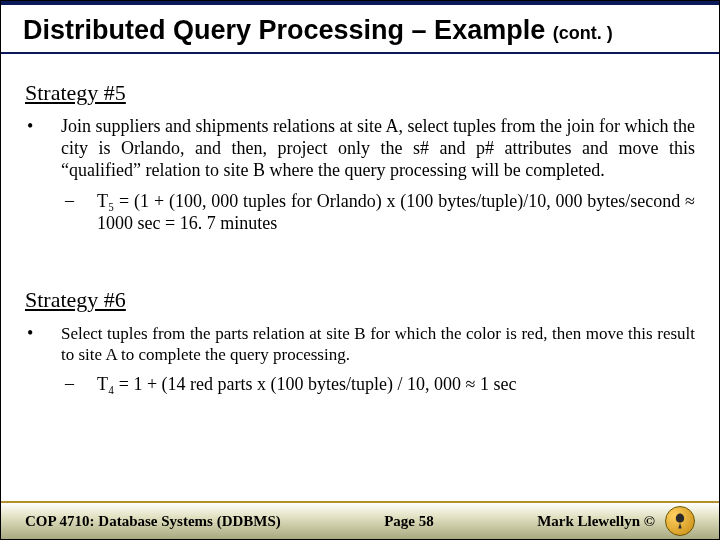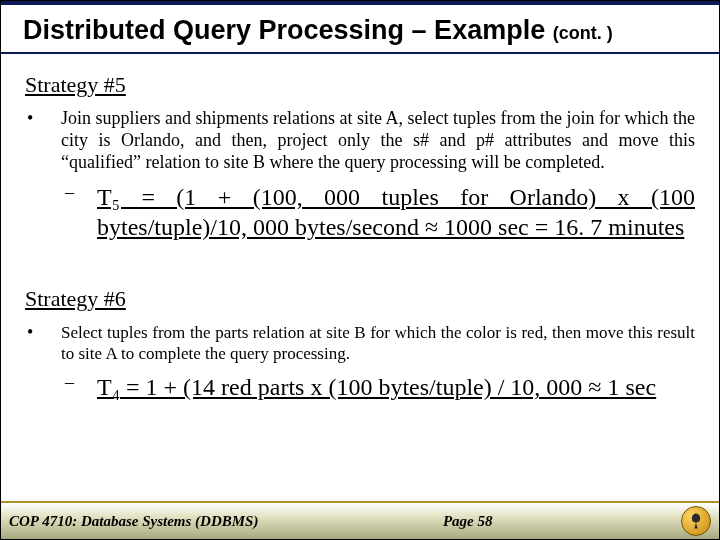--- a/index.html
+++ b/index.html
@@ -28,21 +28,21 @@
   .slide-title .cont {
     font-size: 18px;
     font-weight: bold;
   }
   .content {
     padding: 10px 24px 0 24px;
   }
   .strategy-head {
     font-size: 22px;
     text-decoration: underline;
-    margin-top: 8px;
+    margin-top: 16px;
     margin-bottom: 10px;
   }
   .bullet-row {
     display: flex;
     align-items: flex-start;
     margin-bottom: 8px;
   }
   .bullet-mark {
     width: 36px;
     flex-shrink: 0;
@@ -67,37 +67,35 @@
     margin-bottom: 6px;
   }
   .sub-mark {
     width: 36px;
     flex-shrink: 0;
     font-size: 18px;
     text-align: left;
     padding-left: 4px;
   }
   .sub-text {
-    font-size: 24px;
+    font-size: 18px;
     line-height: 1.25;
     text-align: justify;
     flex: 1;
-    text-decoration: underline;
   }
   .gap { height: 30px; }
   .footer {
     position: absolute;
     left: 0; right: 0; bottom: 0;
     height: 38px;
     border-top: 2px solid #b0902a;
     background: linear-gradient(#ffffff, #e0e0c0 40%, #a8a880);
     display: flex;
     align-items: center;
-    padding: 0 8px;
-    font-style: italic;
+    padding: 0 24px;
     font-weight: bold;
     font-size: 15px;
   }
   .footer .course { flex: 0 0 auto; }
   .footer .spacer1 { flex: 1; }
   .footer .page { flex: 0 0 auto; }
   .footer .spacer2 { flex: 1; }
   .footer .author { flex: 0 0 auto; margin-right: 6px; }
   .logo {
     width: 30px; height: 30px;
@@ -149,18 +147,19 @@
     <div class="sub-text">T₄ = 1 + (14 red parts x (100 bytes/tuple) / 10, 000 ≈ 1 sec</div>
   </div>
 
 </div>
 
 <div class="footer">
   <span class="course">COP 4710: Database Systems  (DDBMS)</span>
   <span class="spacer1"></span>
   <span class="page">Page 58</span>
   <span class="spacer2"></span>
+  <span class="author">Mark Llewellyn ©</span>
   <span class="logo">
     <svg viewBox="0 0 24 24">
         <path d="M12 3 C9 3 7 6 7 9 C7 12 9 14 12 14 C15 14 17 12 17 9 C17 6 15 3 12 3 Z M12 14 L10 21 L14 21 Z" fill="#2a2a2a"></path>
       </svg>
   </span>
 </div>
 
 </body></html>

